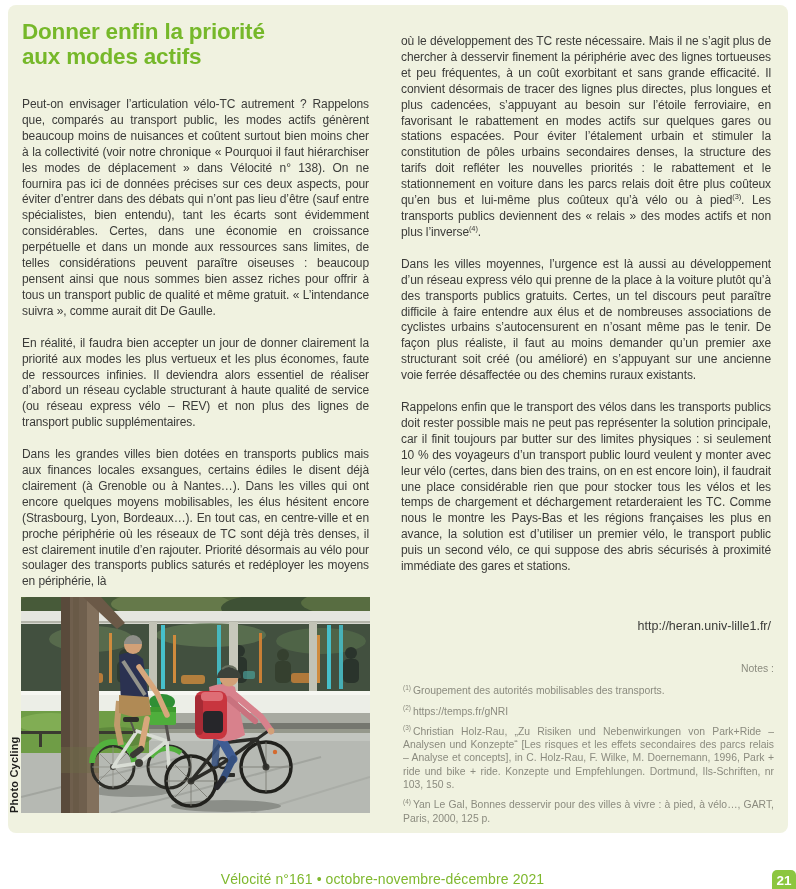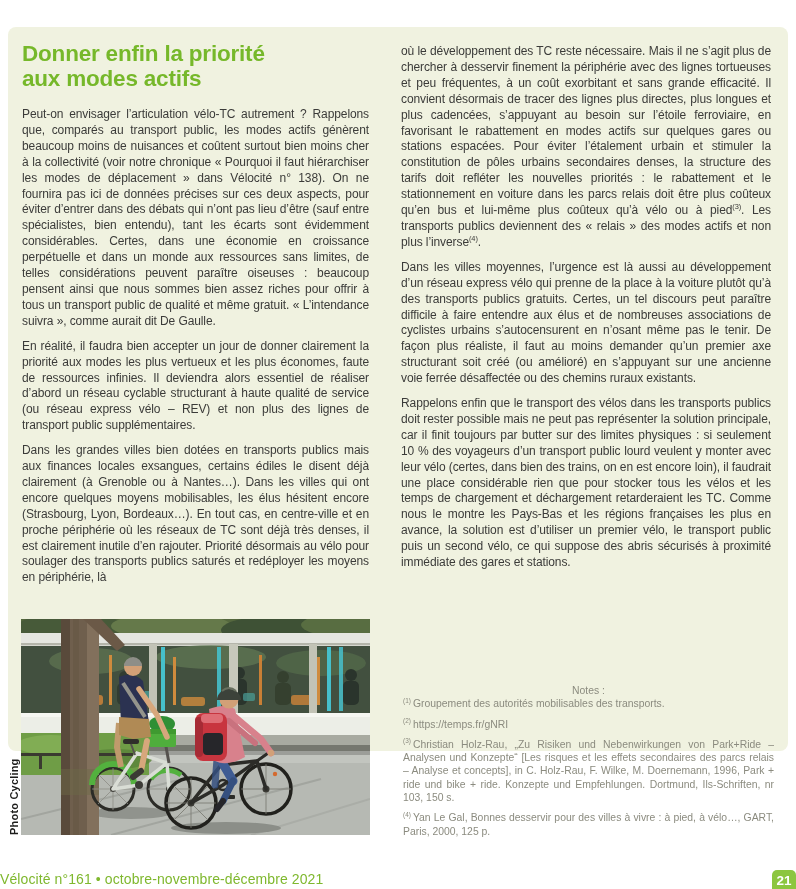--- a/index.html
+++ b/index.html
@@ -2,55 +2,55 @@
 <html><head>
 <meta charset="utf-8">
 <style>
   * { margin:0; padding:0; box-sizing:border-box; }
   html,body { width:796px; height:889px; }
   body {
     position:relative; background:#ffffff; overflow:hidden;
     font-family:"Liberation Sans", sans-serif; color:#3b3b39;
   }
   .panel {
-    position:absolute; left:8px; top:27px; width:780px; height:724px;
+    position:absolute; left:8px; top:5px; width:780px; height:828px;
     background:#f0f2e0; border-radius:8px;
   }
   .title {
     position:absolute; left:14px; top:14px; width:360px;
     font-size:22.5px; font-weight:bold; color:#76b82a;
     line-height:1.13; letter-spacing:-0.2px;
   }
   .body-text { font-size:12px; line-height:15.9px; letter-spacing:-0.1px; text-align:justify; color:#3b3b39; }
-  .body-text p { margin:4px 0 9px 0; }
+  .body-text p { margin:16px 0 9px 0; }
   .col-left  { position:absolute; left:14px;  top:76px;  width:347px; height:514px; overflow:hidden; }
   .col-right { position:absolute; left:393px; top:13px;  width:370px; height:601px; overflow:hidden; }
   .sup { vertical-align:super; font-size:62%; line-height:0; }
   .it  { }
 
   .photo-wrap { position:absolute; left:13px; top:592px; width:349px; height:216px; }
   .photo-wrap svg { display:block; }
   .photo-credit {
     position:absolute; left:-1px; bottom:0; transform:rotate(-90deg); transform-origin:left bottom;
     white-space:nowrap; font-size:11px; font-weight:bold; color:#1d1d1b; letter-spacing:0.2px;
   }
   .contact {
     position:absolute; left:393px; top:613px; width:370px; text-align:right;
     font-size:12.5px; line-height:17.5px; color:#3b3b39;
   }
   .notes {
     position:absolute; left:395px; top:657px; width:371px;
     font-size:10.4px; line-height:13.3px; color:#8b8b7f; text-align:justify;
   }
-  .notes-label { margin-bottom:0; text-align:center; }
+  .notes-label { margin-bottom:9px; text-align:right; }
   .note { margin-bottom:7px; }
   .note-marker { vertical-align:super; font-size:62%; line-height:0; margin-right:2px; }
 
   .footer-line {
-    position:absolute; left:0; top:871px; width:765px; text-align:left;
+    position:absolute; left:0; top:871px; width:765px; text-align:center;
     font-size:14px; color:#7fb82e; letter-spacing:0.1px;
   }
   .page-badge {
     position:absolute; left:772px; top:870px; width:24px; height:24px;
     background:#8cc63f; border-radius:5px; color:#ffffff;
     font-weight:bold; font-size:13.5px; text-align:center; line-height:21px;
   }
 </style>
 </head>
 <body>
@@ -224,20 +224,21 @@
         <rect x="180" y="95" width="22" height="9" rx="4" fill="#df6d75"></rect>
         <circle cx="208" cy="80" r="9.5" fill="#d2a077"></circle>
         <path d="M 196 81 A 12 11 0 0 1 220 81 Z" fill="#3c423a"></path>
         <path d="M 201 72 Q 208 66 215 72" stroke="#68705f" stroke-width="2" fill="none"></path>
       </g>
     </svg>
     <div class="photo-credit">Photo Cycling</div>
   </div>
 
   <div class="contact">
+    <div>http://heran.univ-lille1.fr/</div>
   </div>
 
   <div class="notes">
     <div class="notes-label">Notes :</div>
     <div class="note">
       <span class="note-marker">(1)</span><span><span>Groupement des autorités mobilisables des transports.</span></span>
     </div>
     <div class="note">
       <span class="note-marker">(2)</span><span><span>https://temps.fr/gNRI</span></span>
     </div>

